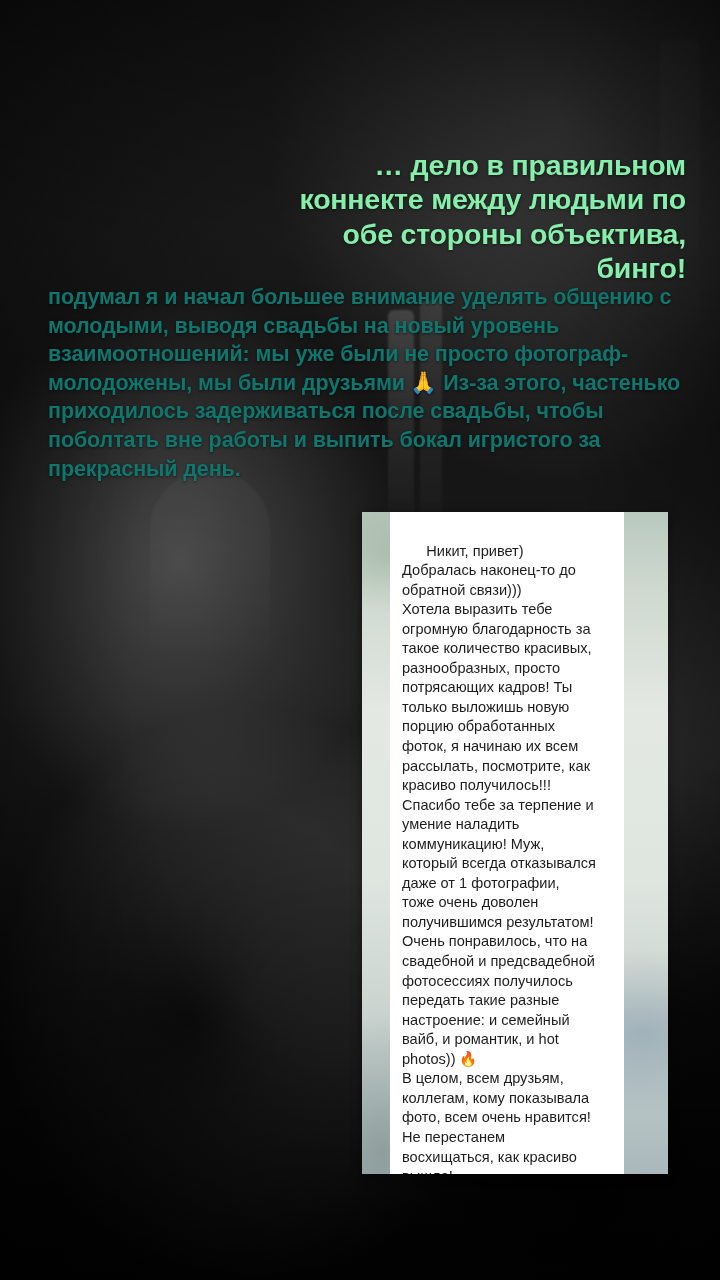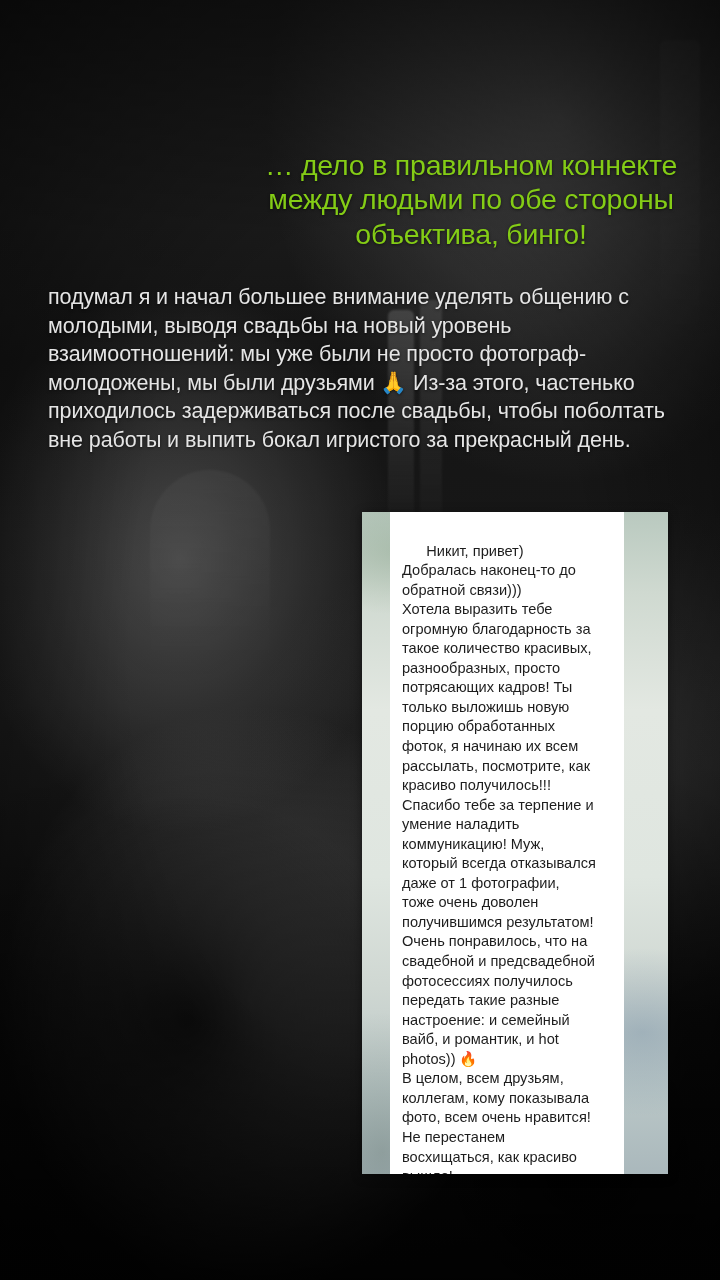--- a/index.html
+++ b/index.html
@@ -51,37 +51,37 @@
       linear-gradient(180deg, rgba(0,0,0,0.55) 0%, rgba(0,0,0,0.15) 18%, rgba(0,0,0,0.10) 60%, rgba(0,0,0,0.70) 100%),
       radial-gradient(ellipse at center, rgba(0,0,0,0) 45%, rgba(0,0,0,0.55) 100%);
   }
 
   
   .headline {
     position: absolute;
     top: 148px;
     right: 34px;
     width: 430px;
-    text-align: center;
-    color: #84cc16;
+    text-align: right;
+    color: #86efac;
     font-size: 28.5px;
     line-height: 1.21;
-    font-weight: normal;
+    font-weight: bold;
     letter-spacing: -0.2px;
     text-shadow: 0 1px 3px rgba(0,0,0,0.55);
   }
   .paragraph {
     position: absolute;
     top: 283px;
     left: 48px;
     width: 642px;
-    color: #e5e5e5;
+    color: #0f766e;
     font-size: 21.5px;
     line-height: 1.33;
-    font-weight: normal;
+    font-weight: bold;
     letter-spacing: -0.1px;
     text-shadow: 0 1px 3px rgba(0,0,0,0.55);
   }
   .lower-text {
     position: absolute;
     top: 640px;
     left: 50px;
     width: 300px;
     color: #ffffff;
     font-size: 27px;

